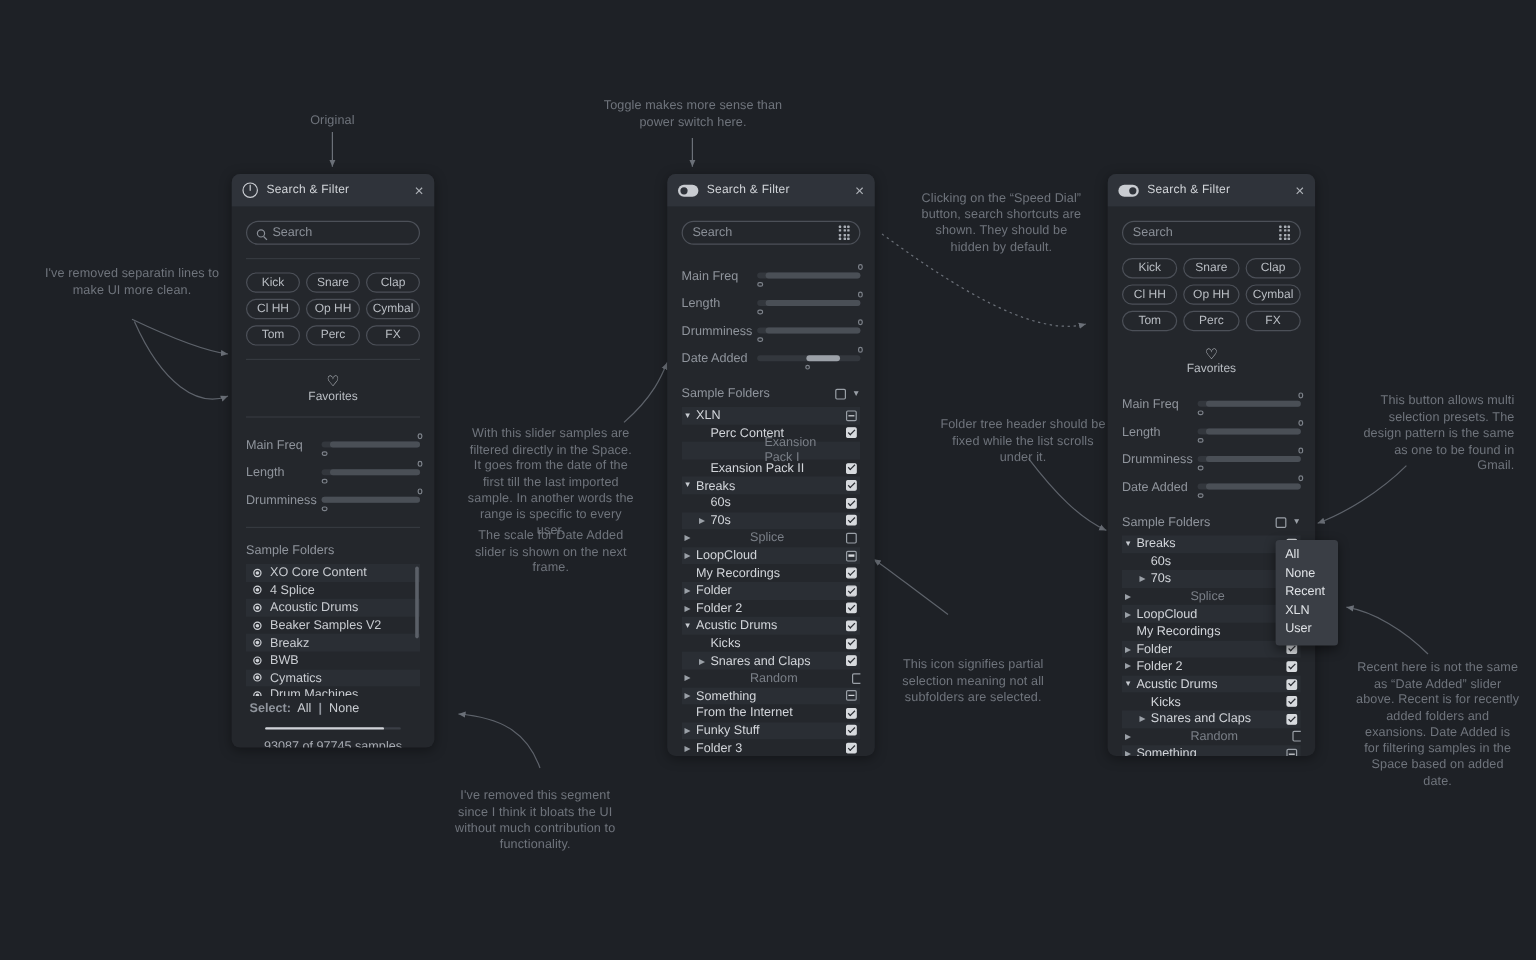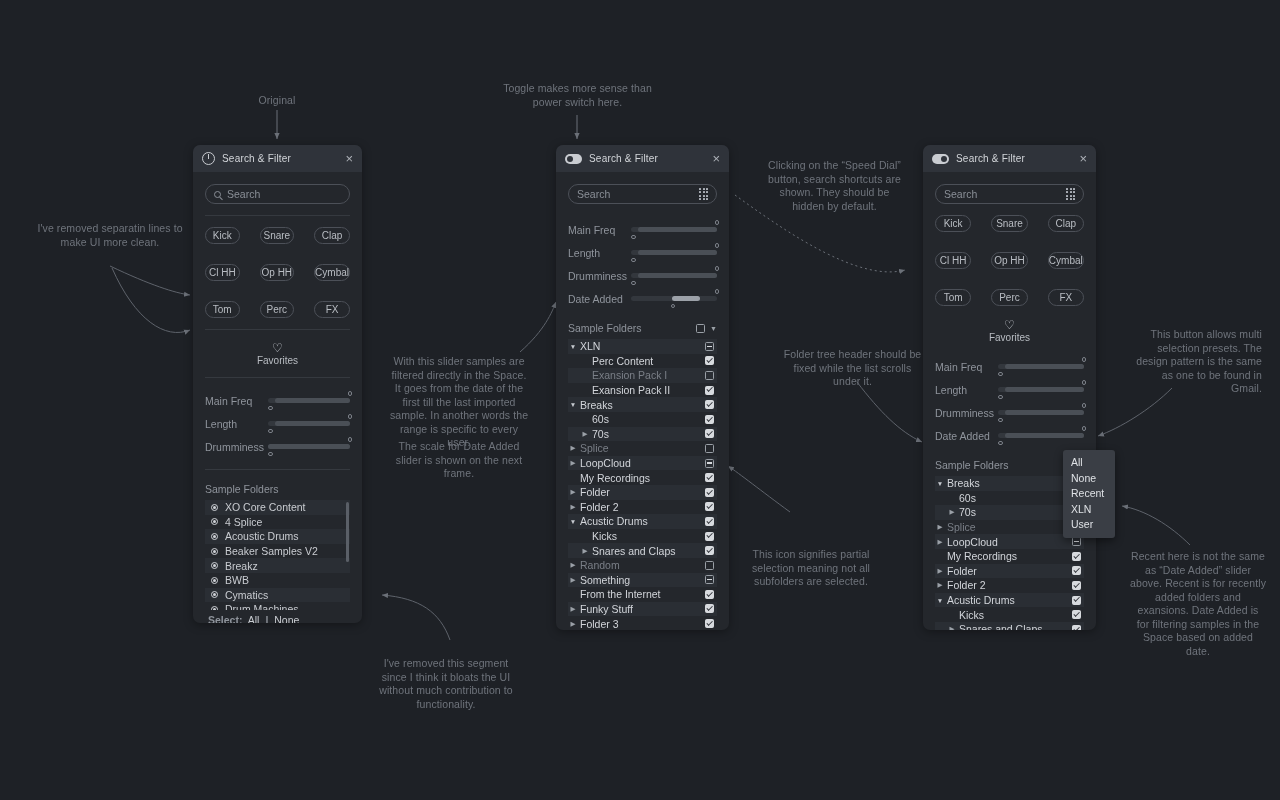--- a/index.html
+++ b/index.html
@@ -71,21 +71,21 @@
     width: 7px; height: 7px; border: 1.2px solid #8a8f97; border-radius: 50%;
     position: relative; flex: none;
   }
   .mag::after { content:""; position:absolute; right:-3px; bottom:-2.5px; width:4px; height:1.2px; background:#8a8f97; transform: rotate(45deg); }
   .dial { display: grid; grid-template-columns: repeat(3, 2px); grid-template-rows: repeat(4, 2px); gap: 1.4px; flex: none; }
   .dial span { width:2px; height:2px; background:#a9aeb5; border-radius:.5px; }
 
   .sep { height: 1px; background: #35393f; margin: 11px 0; }
 
   
-  .chips { display: grid; grid-template-columns: repeat(3, 1fr); gap: 20px; }
+  .chips { display: grid; grid-template-columns: repeat(3, 1fr); gap: 5px; }
   .chip {
     height: 17px; border: 1px solid #4c5058; border-radius: 9px;
     color: #b9bdc3; font-size: 10px; display: flex; align-items: center; justify-content: center;
     cursor: pointer;
   }
 
   
   .fav { text-align: center; color: #b9bdc3; font-size: 10px; cursor: pointer; }
   .fav .heart { font-size: 12px; line-height: 14px; color: #c6cad0; }
 
@@ -128,21 +128,21 @@
   .select-row a { color: #c9ccd1; text-decoration: none; cursor: pointer; }
 
   .footer-line { height: 2px; background: #3a3e45; border-radius: 2px; margin: 10px 16px 8px 16px; position: relative; }
   .footer-line i { position: absolute; left: 0; top: 0; bottom: 0; background: #cfd2d7; border-radius: 2px; width: 88%; }
   .stat { text-align: center; color: #a7abb2; font-size: 10.5px; padding-bottom: 10px; }
 
   
   .tree { position: relative; }
   .tree-row { display: flex; align-items: center; height: 14.6px; font-size: 10.5px; color: #d2d5da; }
   .tree-row.alt { background: #2a2e34; }
-  .tree-row.dim { color: #7a7f87; }
+  .tree-row.dim { color: #7a7f87; gap: 45px; }
   .tree-row .arrow { width: 10px; flex: none; font-size: 6.5px; color: #9aa0a7; text-align: center; }
   .tree-row .arrow.down { color: #c6cad0; }
   .tree-row .name { flex: 1; }
   .tree-row .cb-wrap { padding-right: 3px; display: flex; }
 
   
   .menu {
     position: absolute; background: #3a3e45; border-radius: 3px;
     padding: 5px 0; width: 52px; box-shadow: 0 3px 9px rgba(0,0,0,.45); z-index: 20;
   }

